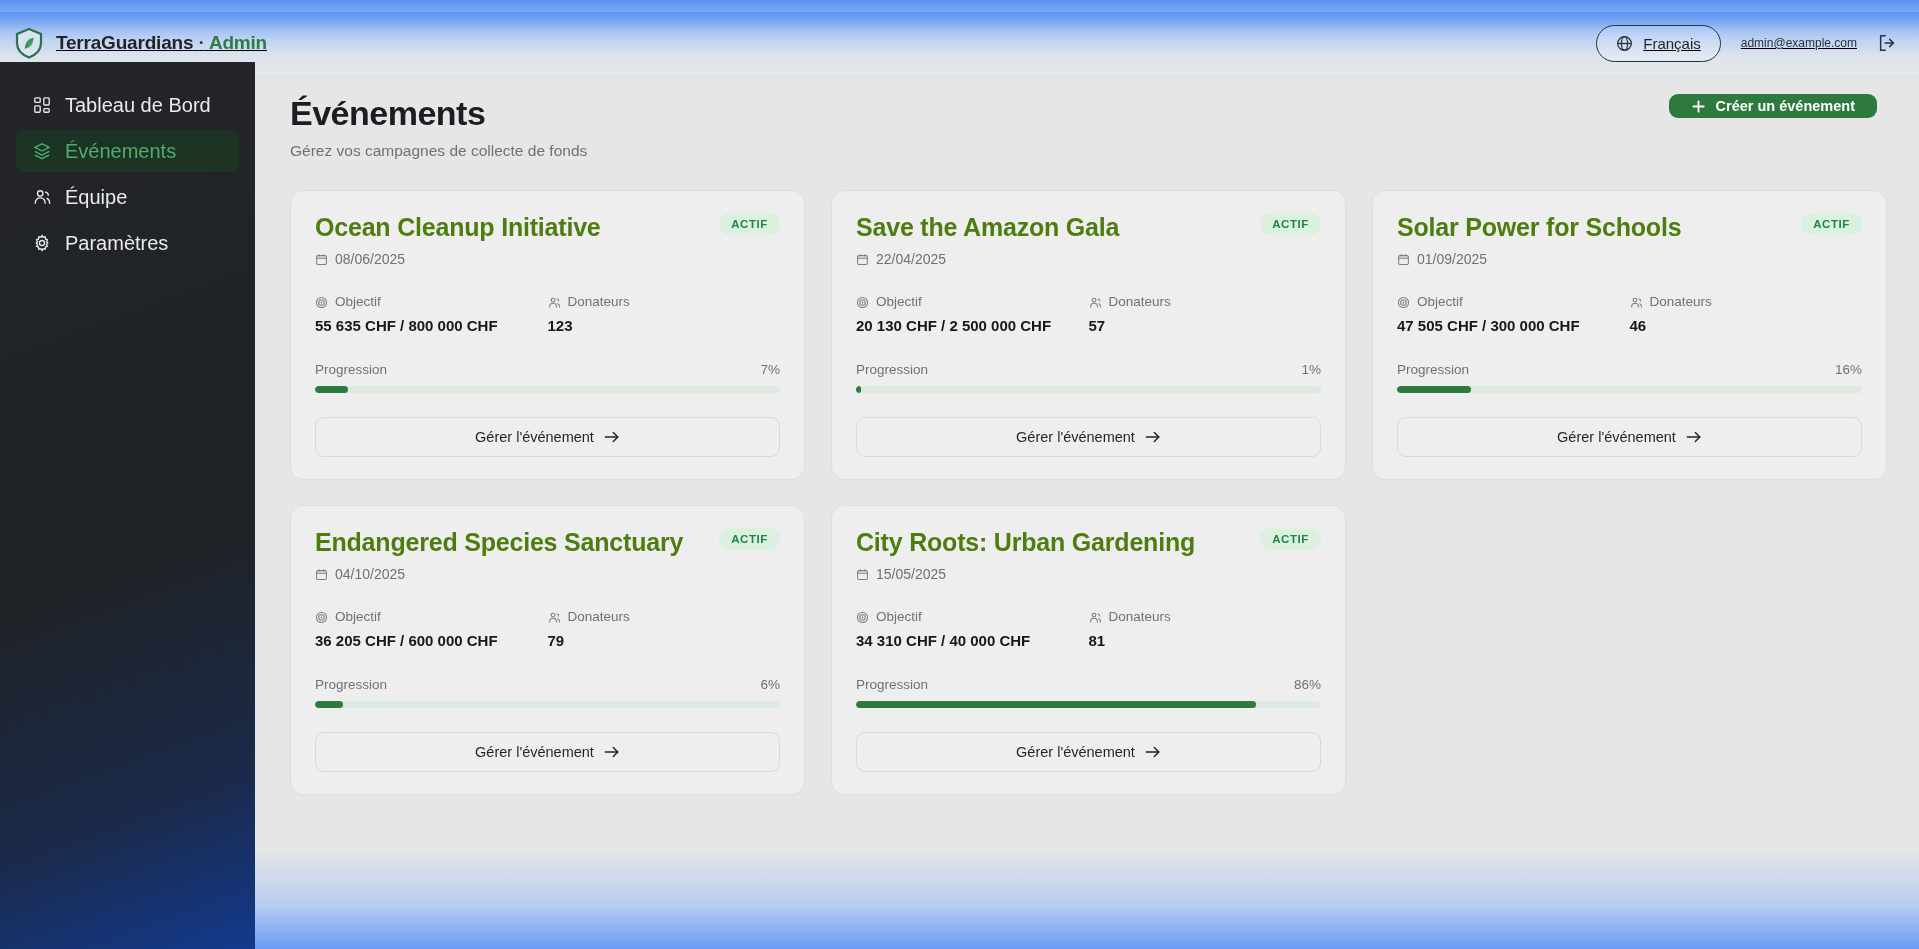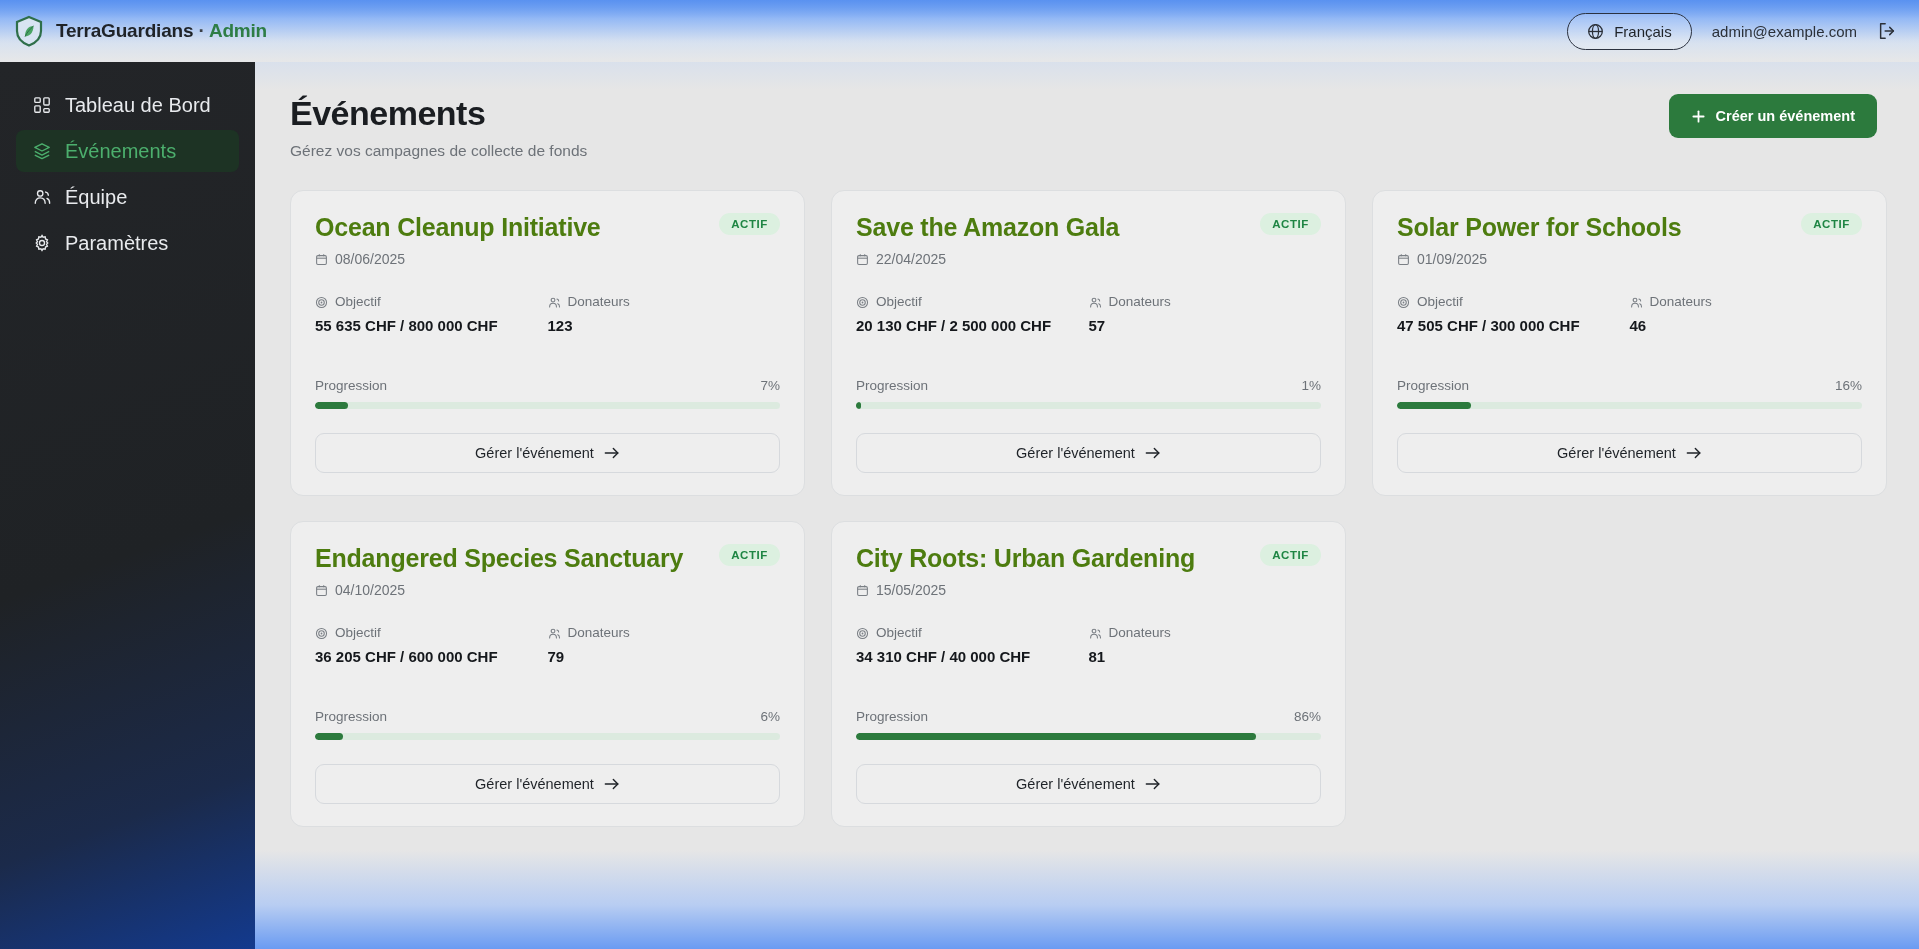--- a/index.html
+++ b/index.html
@@ -10,41 +10,42 @@
   }
   body {
     background: linear-gradient(180deg,
       #5a92f0 0px, #8fb6f5 18px, #cfdcf0 40px,
       #e6e6e6 90px, #e6e6e6 850px, #b8cdf2 905px, #6a9bf2 949px);
     position: relative;
   }
 
   
   .topbar {
-    position: absolute; left: 0; top: 0; width: 1919px; height: 62px;
+    position: absolute; left: 0; top: 12px; width: 1919px; height: 62px;
     display: flex; align-items: center; justify-content: space-between;
     padding: 0 22px 0 14px;
     background: linear-gradient(180deg, rgba(90,146,240,0.92) 0%, rgba(150,186,245,0.55) 30%,
                 rgba(222,230,240,0.55) 70%, rgba(232,232,232,0.9) 100%);
+    text-decoration: underline;
   }
   .brand { display: flex; align-items: center; gap: 12px; }
   .brand-logo { width: 30px; height: 32px; display: block; }
   .brand-text { font-size: 19px; font-weight: bold; color: #1f2328; letter-spacing: -0.2px; }
   .brand-text .sep { color: #3b4047; font-weight: bold; }
   .brand-text .admin { color: #2e7d46; }
 
   .top-right { display: flex; align-items: center; gap: 20px; }
   .lang-btn {
     display: flex; align-items: center; gap: 10px;
     height: 37px; padding: 0 19px;
     border: 1.4px solid #2b3240; border-radius: 20px;
     background: rgba(255,255,255,0.18);
     font-size: 15px; color: #1f2328; font-weight: 500; cursor: pointer;
   }
-  .user-email { font-size: 15px; color: #2b3038; }
+  .user-email { font-size: 12px; color: #2b3038; }
   .logout-icon { cursor: pointer; display: flex; align-items: center; }
 
   
   .sidebar {
     position: absolute; left: 0; top: 62px; width: 255px; height: 887px;
     background: linear-gradient(160deg, #232528 0%, #1f2225 55%, #1b2a4a 82%, #133a8e 100%);
     padding-top: 18px;
   }
   .nav-item {
     display: flex; align-items: center; gap: 14px;
@@ -58,21 +59,21 @@
   
   .content {
     position: absolute; left: 255px; top: 62px; width: 1664px; height: 887px;
     padding: 32px 42px 0 35px; overflow: hidden;
   }
   .page-head { display: flex; align-items: flex-start; justify-content: space-between; }
   .page-title { font-size: 34px; font-weight: bold; color: #1a1d21; letter-spacing: -0.5px; }
   .page-sub { font-size: 15.5px; color: #6d7278; margin-top: 9px; }
   .create-btn {
     display: flex; align-items: center; gap: 10px;
-    height: 44px; padding: 0 22px; border: none; border-radius: 9px;
+    height: 24px; padding: 0 22px; border: none; border-radius: 9px;
     background: #2c7a3d; color: #fff; font-size: 14.5px; font-weight: 600;
     font-family: "Liberation Sans", sans-serif; cursor: pointer;
   }
 
   .grid {
     margin-top: 30px;
     display: grid; grid-template-columns: repeat(3, 515px); gap: 25px 26px;
   }
   .card {
     background: #eeeeee; border: 1px solid #dcdee0; border-radius: 13px;
@@ -90,21 +91,21 @@
   }
   .stats { display: flex; margin-top: 27px; }
   .stat { width: 240px; }
   .stat-label {
     display: flex; align-items: flex-end; gap: 7px;
     font-size: 13.5px; color: #6d7278;
   }
   .stat-value { margin-top: 8px; font-size: 15px; font-weight: bold; color: #15181c; }
   .prog-head {
     display: flex; justify-content: space-between; align-items: baseline;
-    margin-top: 44px; font-size: 13.5px; color: #6d7278;
+    margin-top: 28px; font-size: 13.5px; color: #6d7278;
   }
   .prog-track {
     margin-top: 9px; height: 7px; background: #dceadf; border-radius: 4px; overflow: hidden;
   }
   .prog-fill { height: 100%; background: #2c7a3d; border-radius: 4px; }
   .manage-btn {
     margin-top: 24px; width: 100%; height: 40px;
     display: flex; align-items: center; justify-content: center; gap: 10px;
     border: 1px solid #d6d9dd; border-radius: 9px; background: #eeeeee;
     font-size: 14.5px; color: #1f2328; font-family: "Liberation Sans", sans-serif;

